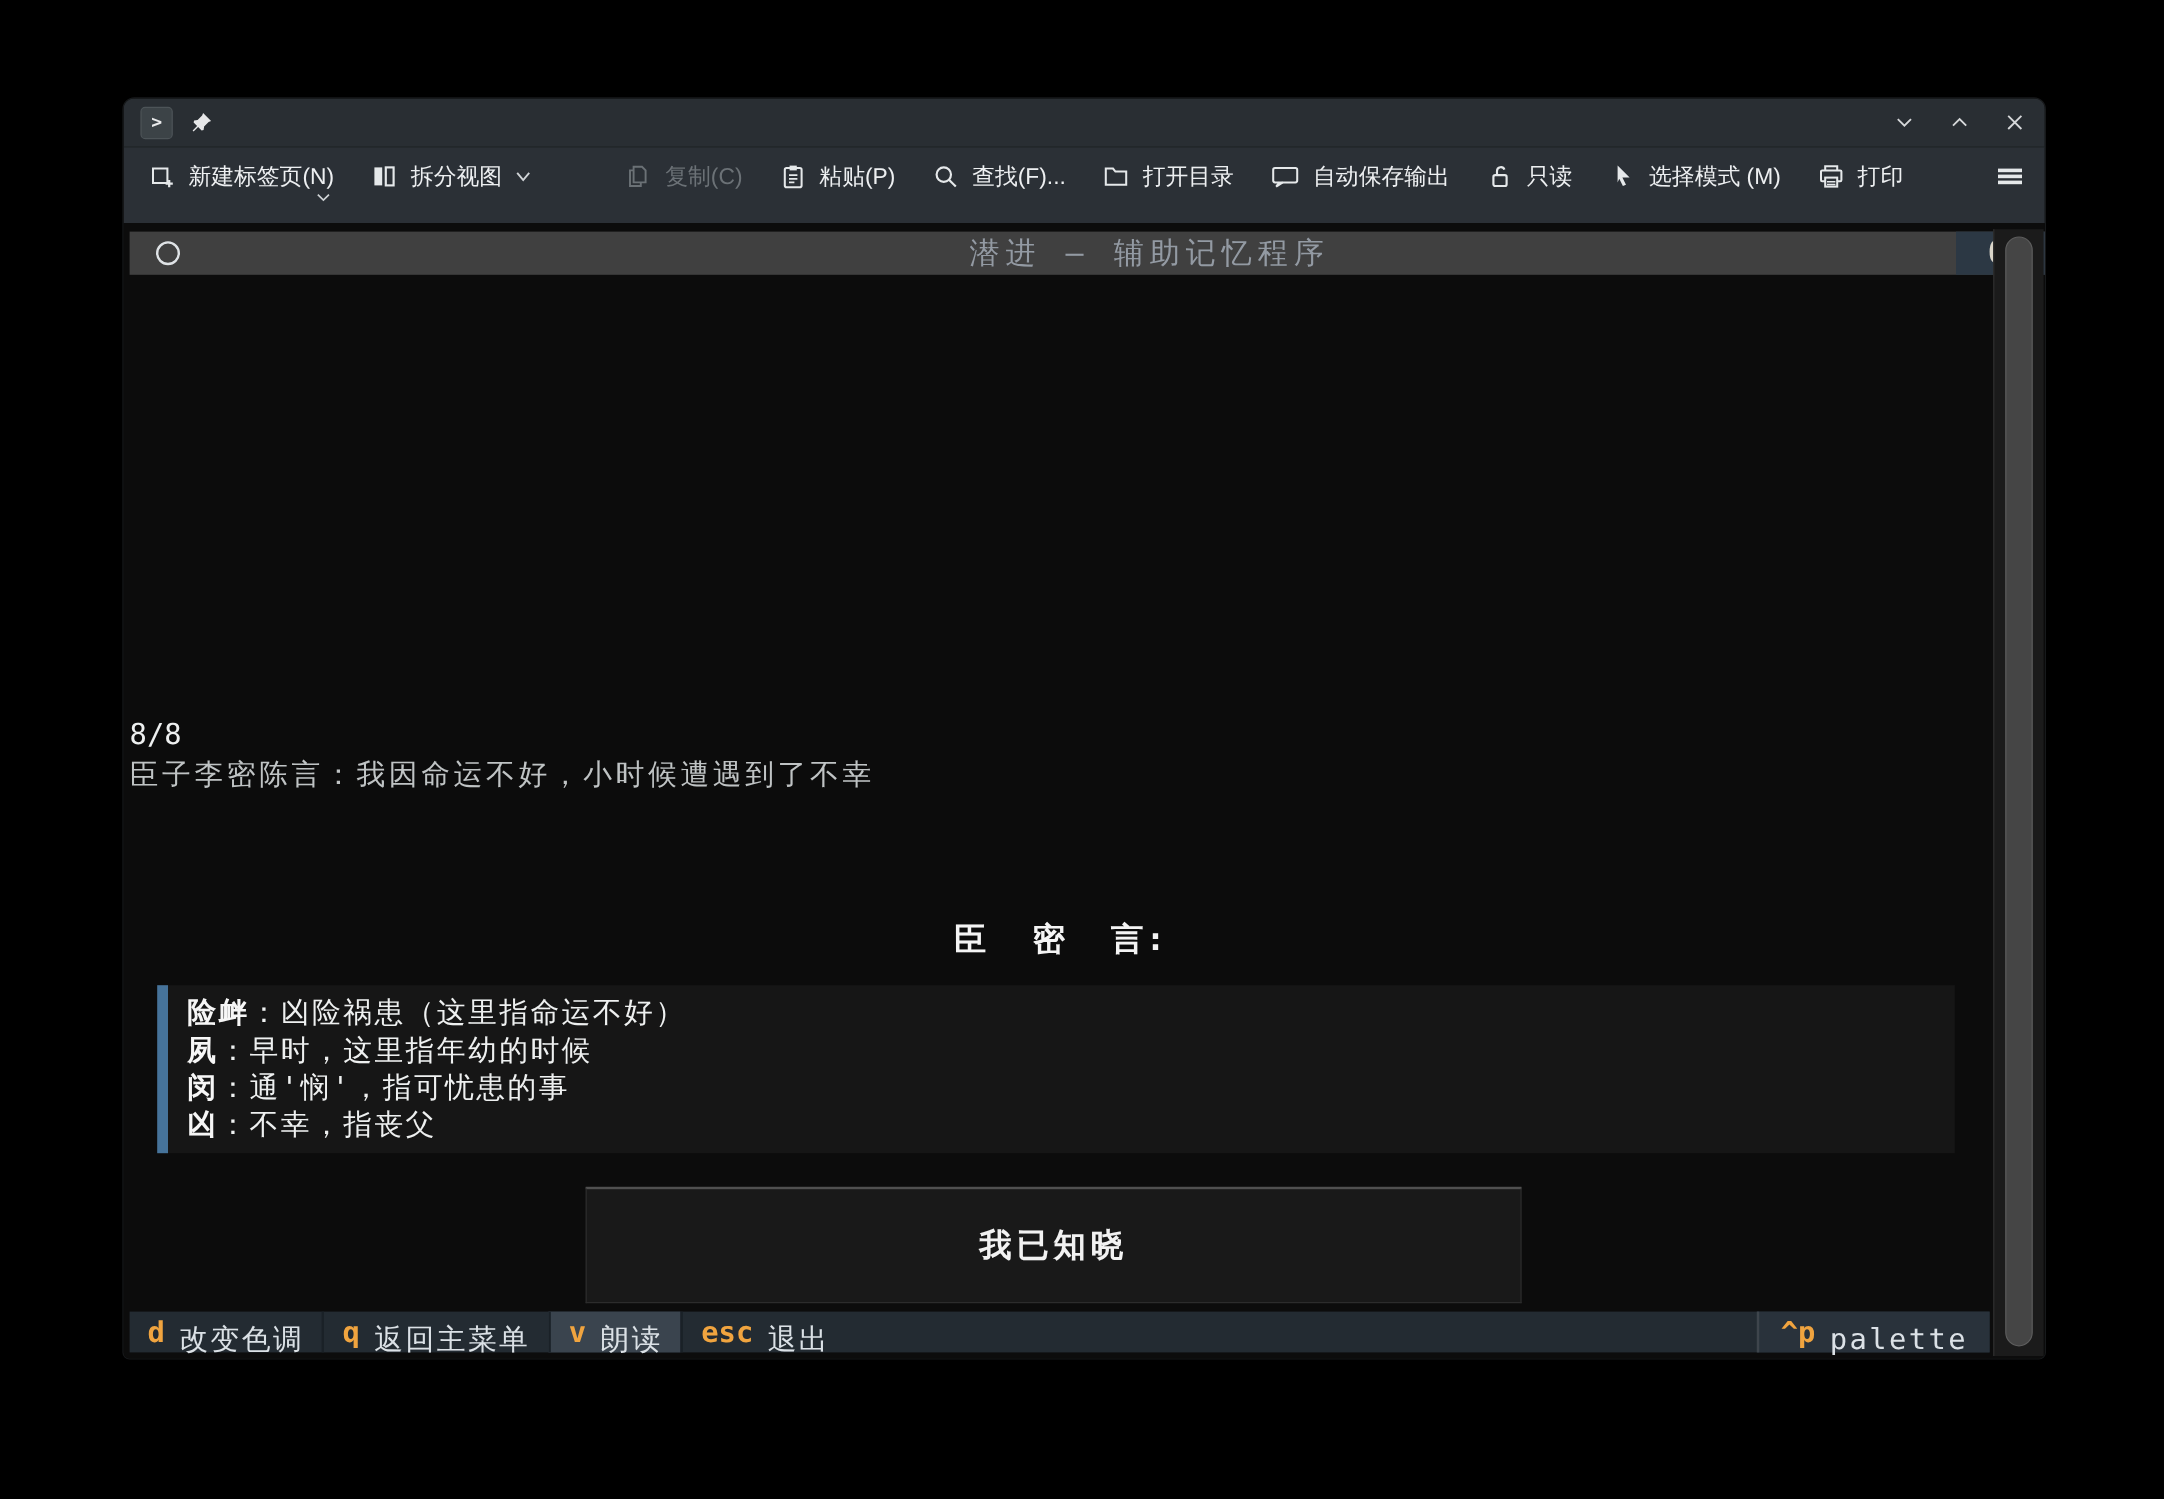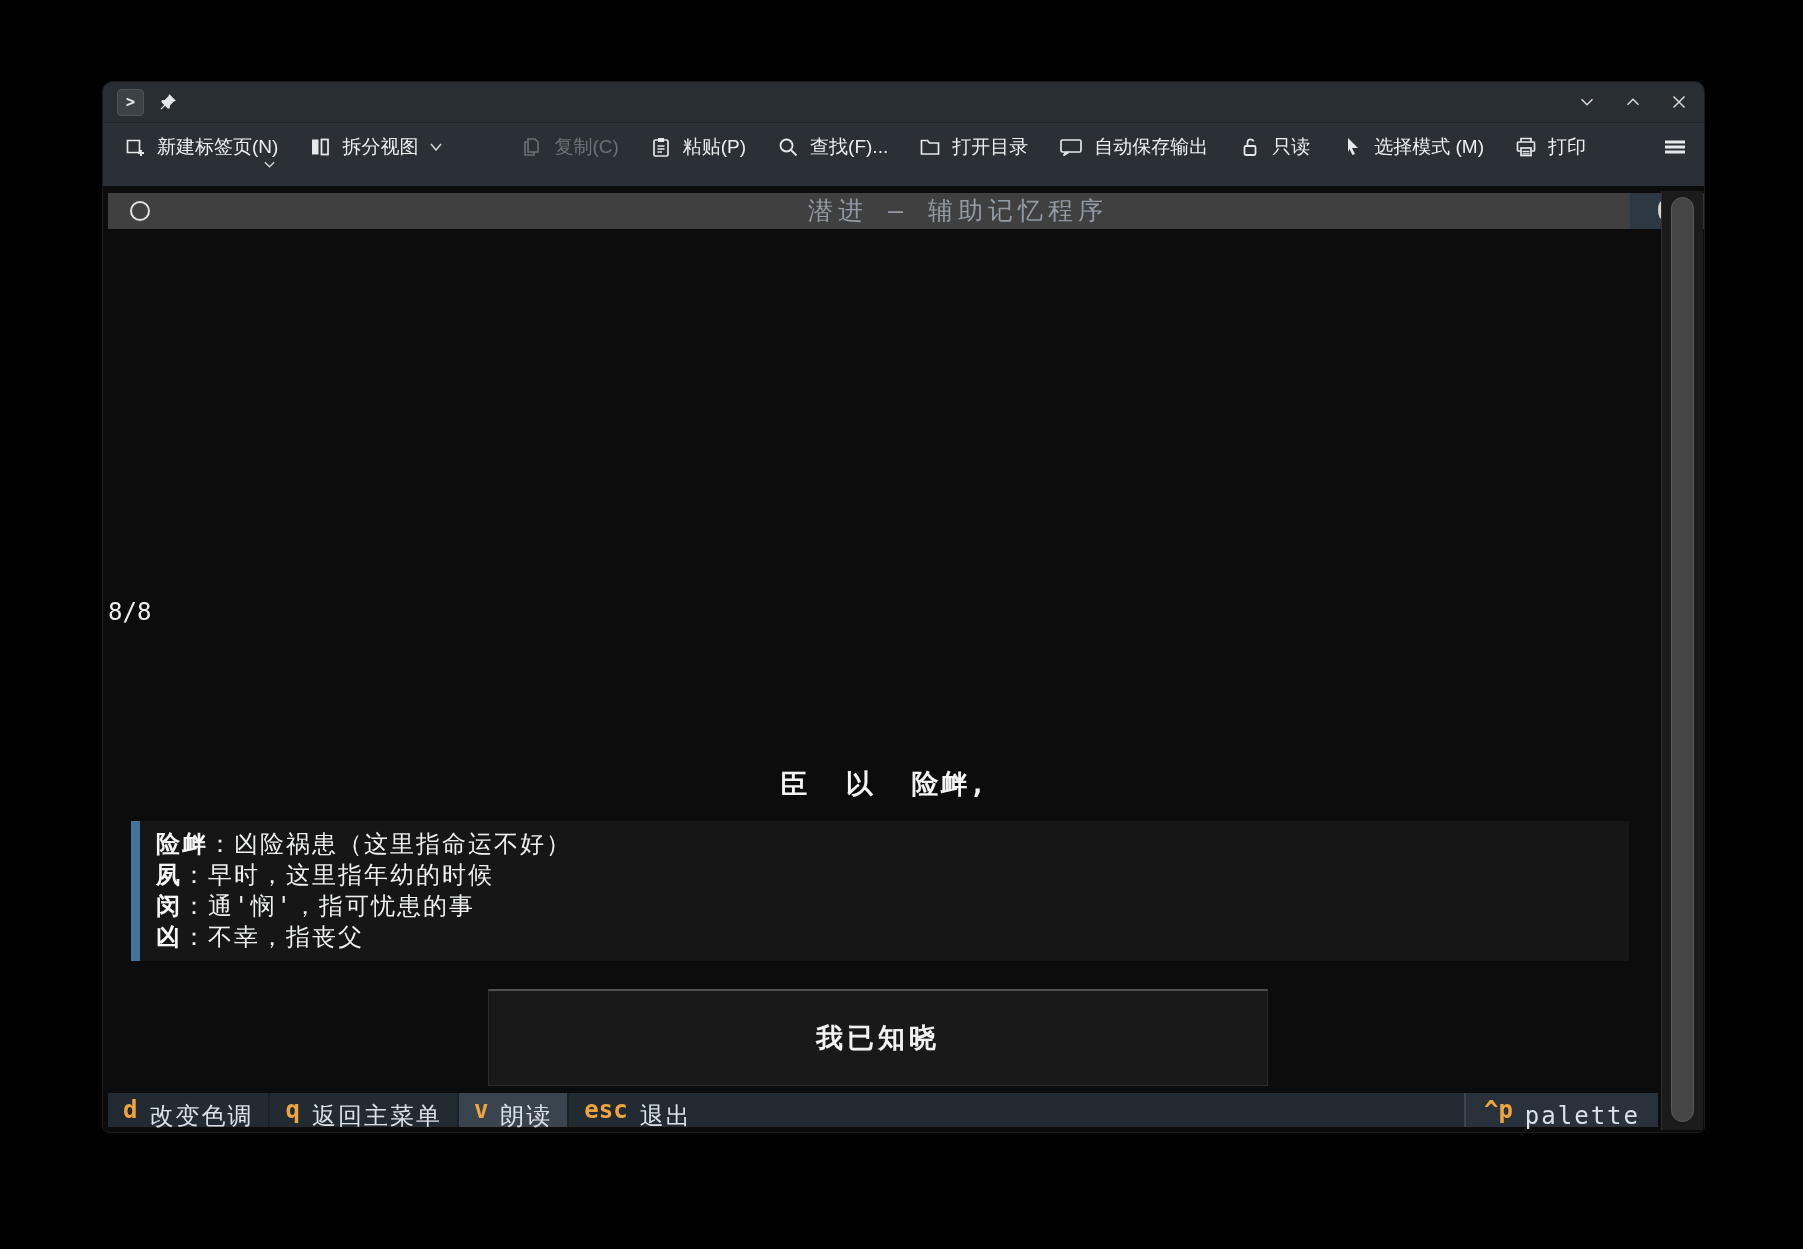--- a/index.html
+++ b/index.html
@@ -238,22 +238,24 @@
 
   <div class="terminal">
 
     <div class="tui-header">
       <span class="tui-circle"></span>
       <div class="tui-title">潜进 – 辅助记忆程序</div>
       <div class="tui-clock">07:50:59</div>
     </div>
 
     <div class="progress">8/8</div>
+    <div class="prompt">臣子李密陈言：我因命运不好，小时候遭遇到了不幸</div>
 
     <div class="verse">
+      <div>臣  密  言:</div>
       <div>臣  以  险衅,</div>
       <div>夙  遭  闵凶.</div>
     </div>
 
     <div class="notes">
       <div class="note-line"><span class="note-term">险衅</span><span>：凶险祸患（这里指命运不好）</span></div>
       <div class="note-line"><span class="note-term">夙</span><span>：早时，这里指年幼的时候</span></div>
       <div class="note-line"><span class="note-term">闵</span><span>：通'悯'，指可忧患的事</span></div>
       <div class="note-line"><span class="note-term">凶</span><span>：不幸，指丧父</span></div>
     </div>

